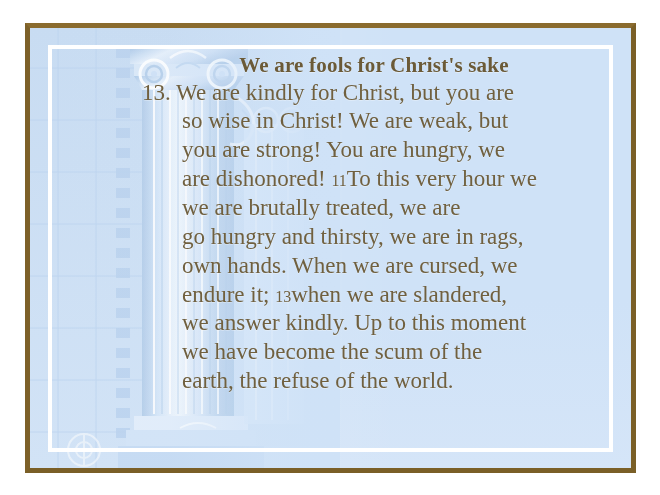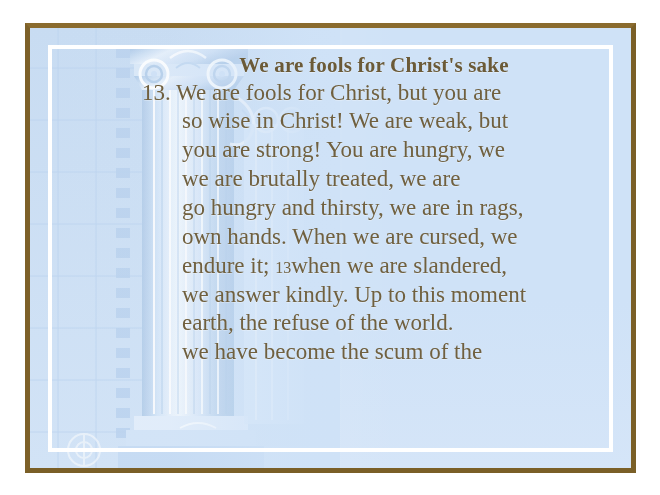--- a/index.html
+++ b/index.html
@@ -265,47 +265,50 @@
     </div>
 
     <div class="inner-frame"></div>
 
     <div class="text-block">
 
       <div class="slide-title">We are fools for Christ's sake</div>
 
       <div class="slide-body">
         <div class="body-line">
-          <span class="lead-num">13.</span><span>  We are fools for Christ, but you are</span>
+          <span class="lead-num">13.</span><span>  We are kindly for Christ, but you are</span>
         </div>
         <div class="body-line indent">
           <span>so wise in Christ! We are weak, but</span>
         </div>
         <div class="body-line indent">
           <span>you are strong! You are hungry, we</span>
         </div>
         <div class="body-line indent">
+          <span>are dishonored! </span><span class="verse-num">11</span><span>To this very hour we</span>
+        </div>
+        <div class="body-line indent">
           <span>we are brutally treated, we are</span>
         </div>
         <div class="body-line indent">
           <span>go hungry and thirsty, we are in rags,</span>
         </div>
         <div class="body-line indent">
           <span>own hands. When we are cursed, we</span>
         </div>
         <div class="body-line indent">
           <span>endure it; </span><span class="verse-num">13</span><span>when we are slandered,</span>
         </div>
         <div class="body-line indent">
           <span>we answer kindly. Up to this moment</span>
         </div>
         <div class="body-line indent">
+          <span>we have become the scum of the</span>
+        </div>
+        <div class="body-line indent">
           <span>earth, the refuse of the world.</span>
-        </div>
-        <div class="body-line indent">
-          <span>we have become the scum of the</span>
         </div>
       </div>
 
     </div>
 
   </div>
 </div>
 
 </body></html>

